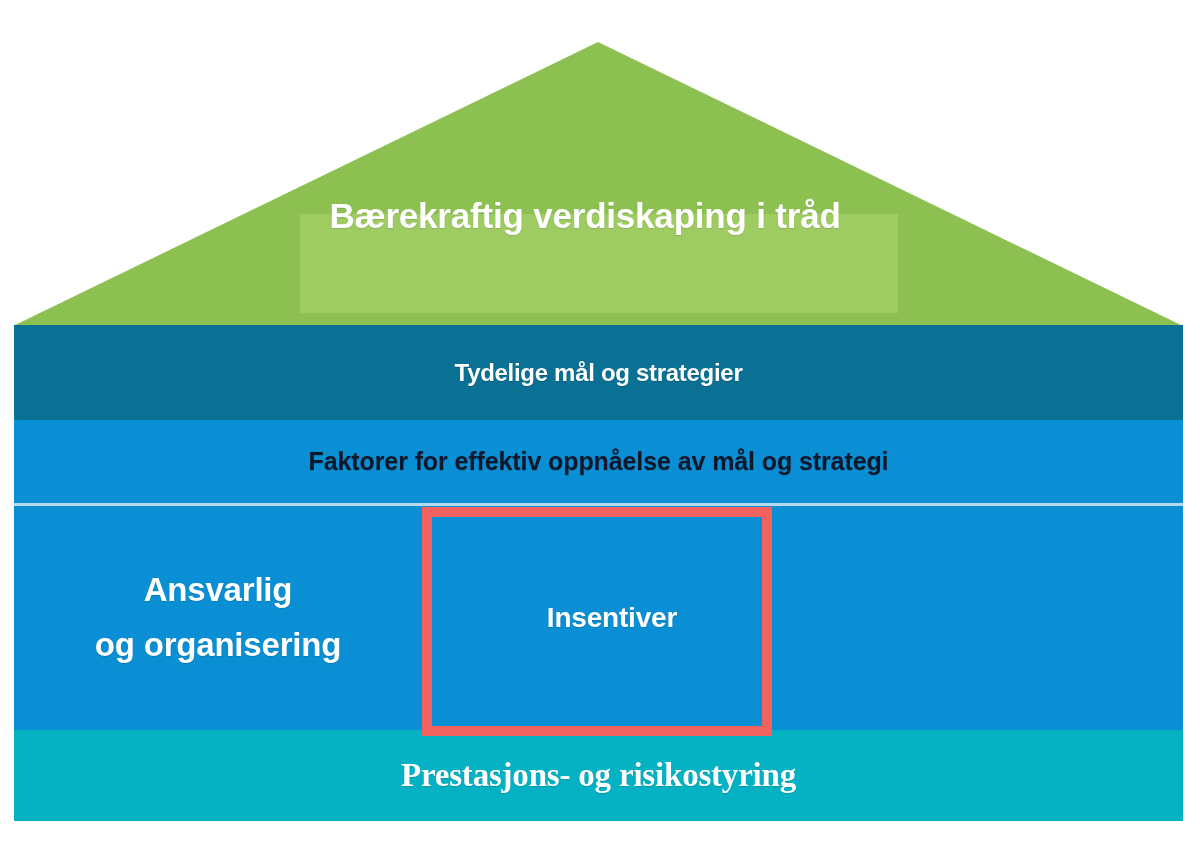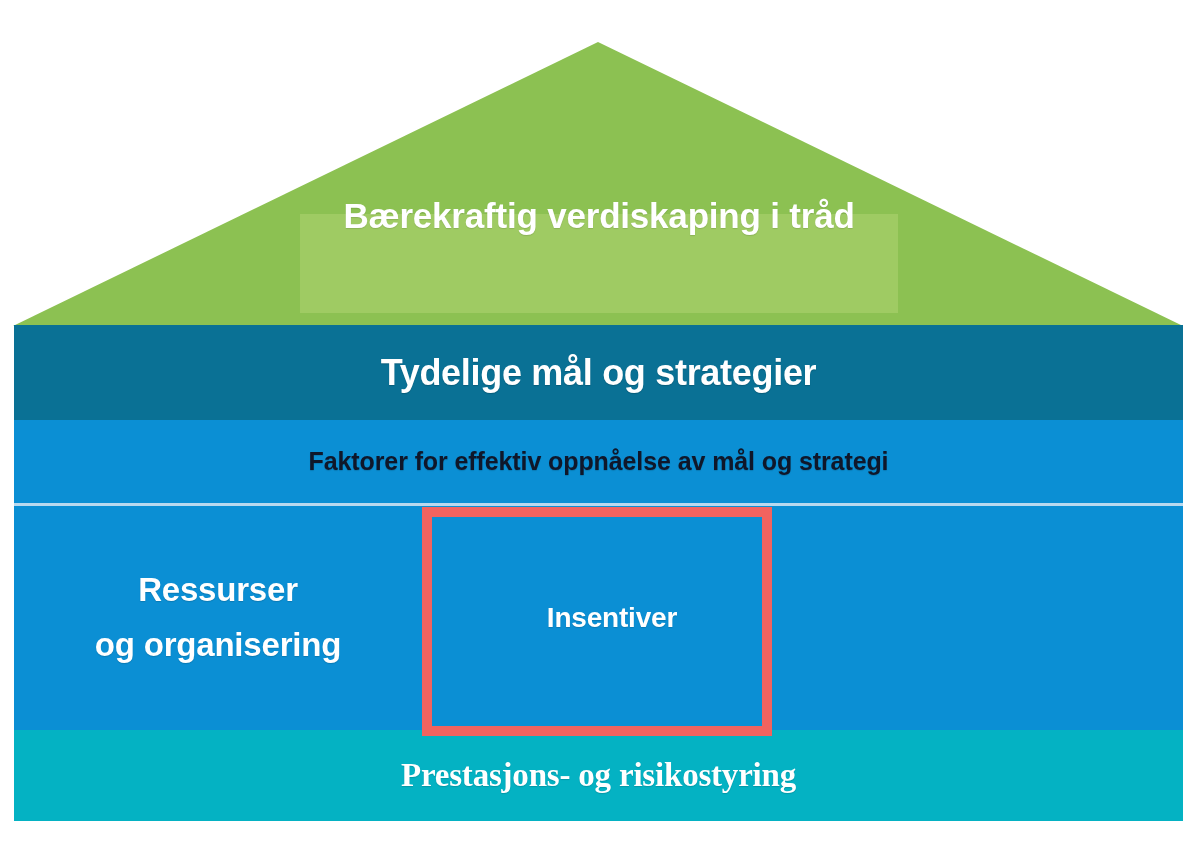--- a/index.html
+++ b/index.html
@@ -32,21 +32,21 @@
     position: absolute;
     left: 300px;
     top: 214px;
     width: 598px;
     height: 99px;
     background: #9fcb63;
   }
 
   .roof-text {
     position: absolute;
-    left: 300px;
+    left: 286px;
     top: 190px;
     width: 598px;
     text-align: center;
     color: #ffffff;
     font-size: 35px;
     font-weight: bold;
     line-height: 1.46;
     letter-spacing: -0.2px;
     text-shadow: 0 1px 1px rgba(0,0,0,0.12);
   }
@@ -69,21 +69,21 @@
     align-items: center;
     justify-content: center;
   }
 
   .band-goals {
     height: 95px;
     background: #0a7195;
   }
   .band-goals .band-label {
     color: #ffffff;
-    font-size: 36px;
+    font-size: 24px;
     font-weight: bold;
     letter-spacing: -0.3px;
     text-shadow: 0 1px 1px rgba(0,0,0,0.18);
   }
 
   .band-factors {
     height: 83px;
     background: #0b8fd4;
   }
   .band-factors .band-label {
@@ -172,21 +172,21 @@
 
     <div class="band band-factors" style="background: rgb(11, 143, 212);">
       <span class="band-label">Faktorer for effektiv oppnåelse av mål og strategi</span>
     </div>
 
     <div class="divider" style="background: rgb(185, 217, 239);"></div>
 
     <div class="pillars" style="background: rgb(11, 143, 212);">
       <div class="pillar pillar-left">
         <span>
-          <span>Ressurser</span>
+          <span>Ansvarlig</span>
           <span class="l2">og organisering</span>
         </span>
       </div>
       <div class="pillar pillar-center">
         <span>Insentiver</span>
       </div>
     </div>
 
     <div class="band band-base" style="background: rgb(4, 178, 195);">
       <span class="band-label">Prestasjons- og risikostyring</span>

